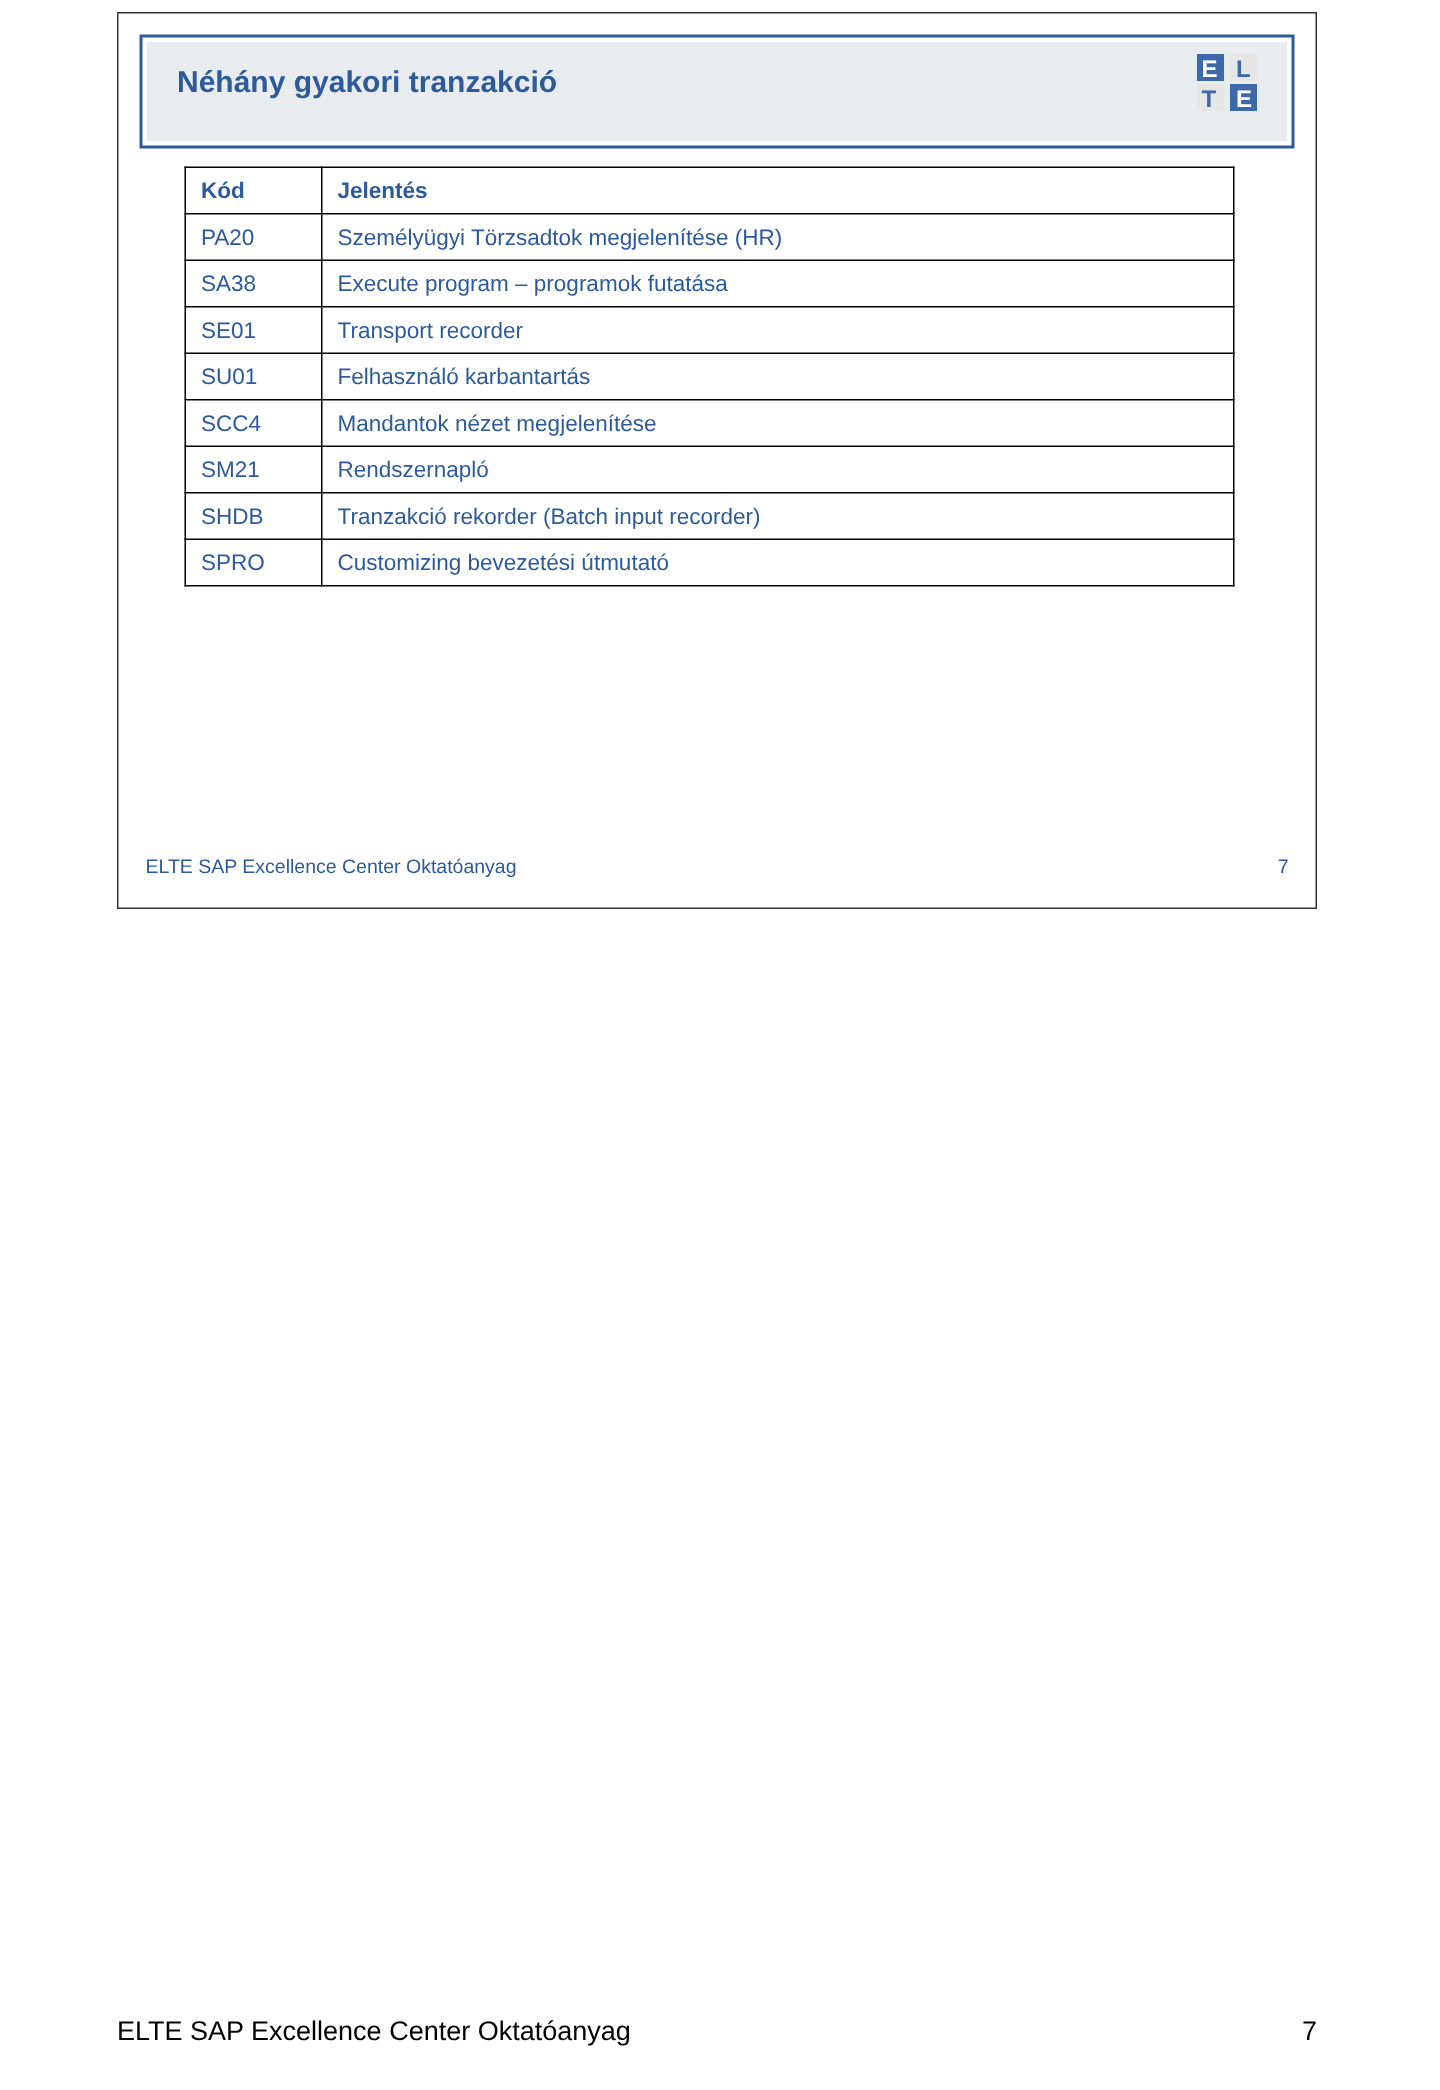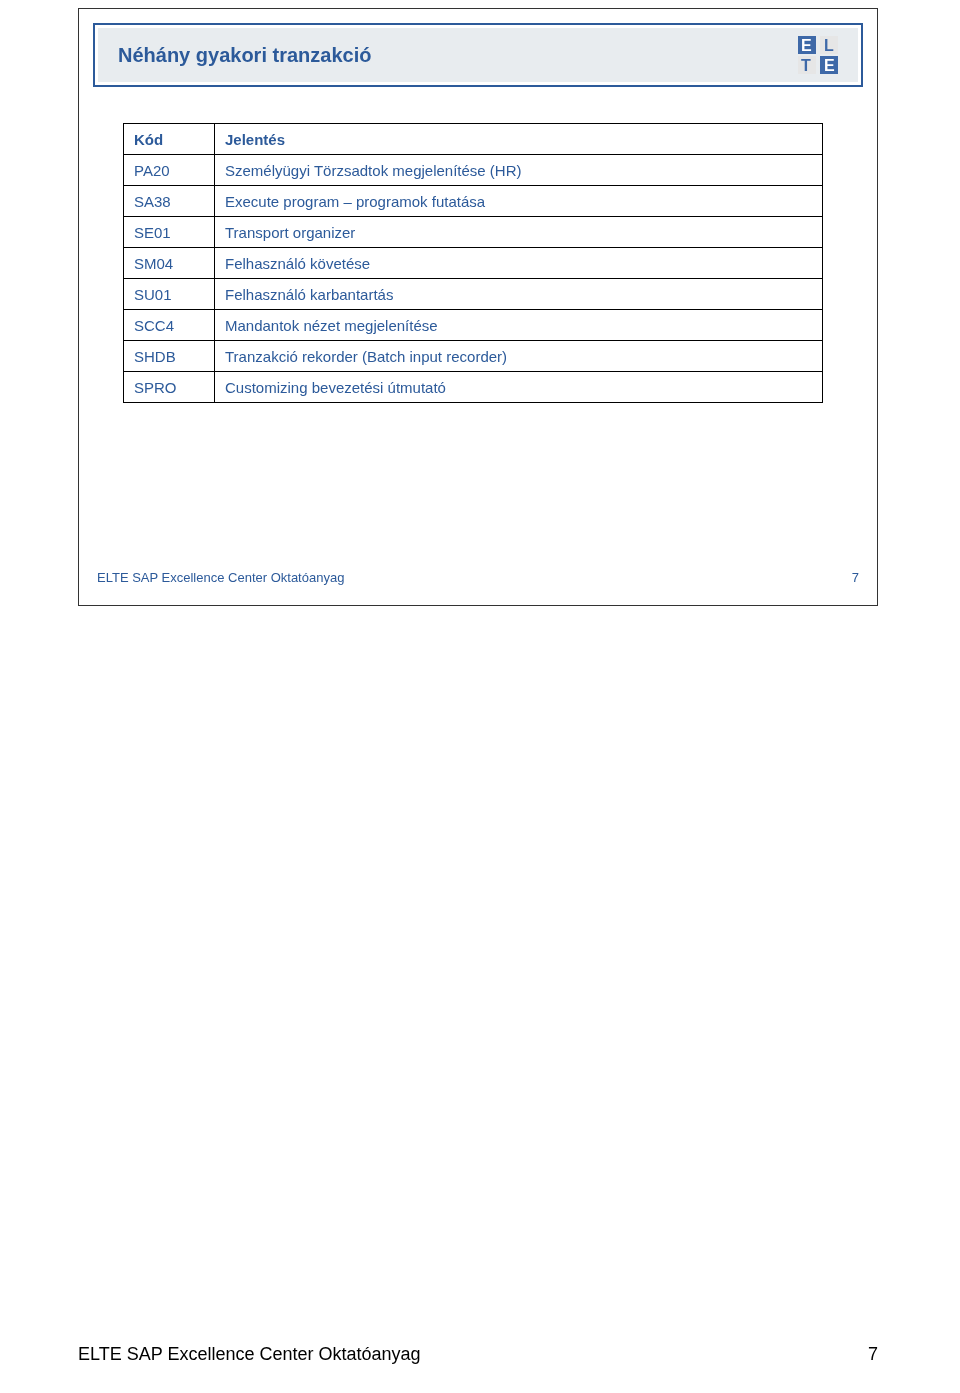--- a/index.html
+++ b/index.html
@@ -38,38 +38,37 @@
     border: 2.5px solid #2c5a9a;
     padding: 3px;
     box-sizing: border-box;
   }
   .title-bar {
     background: #e8ecef;
     height: 54px;
     display: flex;
     align-items: center;
     justify-content: space-between;
-    padding: 0 16px 0 20px;
+    padding: 0 16px 12px 20px;
   }
   .title-text {
     font-size: 20px;
     font-weight: 700;
     color: #2c5a9a;
     font-family: Verdana, Geneva, sans-serif;
   }
   .logo {
     display: flex;
     align-items: center;
   }
   .body-area {
     position: absolute;
     top: 88px;
     left: 30px;
     right: 40px;
-    margin-top: 12px;
   }
   table.tx {
     border-collapse: collapse;
     width: 100%;
     font-family: Verdana, Geneva, sans-serif;
   }
   table.tx td {
     border: 1px solid #000;
     padding: 4px 10px;
     font-size: 15px;
@@ -143,33 +142,33 @@
           <tr>
                 <td class="code">PA20</td>
                 <td>Személyügyi Törzsadtok megjelenítése (HR)</td>
               </tr>
           <tr>
                 <td class="code">SA38</td>
                 <td>Execute program – programok futatása</td>
               </tr>
           <tr>
                 <td class="code">SE01</td>
-                <td>Transport organizer</td>
-              </tr>
-          <tr>
-                <td class="code">SM04</td>
-                <td>Felhasználó követése</td>
+                <td>Transport recorder</td>
               </tr>
           <tr>
                 <td class="code">SU01</td>
                 <td>Felhasználó karbantartás</td>
               </tr>
           <tr>
                 <td class="code">SCC4</td>
                 <td>Mandantok nézet megjelenítése</td>
+              </tr>
+          <tr>
+                <td class="code">SM21</td>
+                <td>Rendszernapló</td>
               </tr>
           <tr>
                 <td class="code">SHDB</td>
                 <td>Tranzakció rekorder (Batch input recorder)</td>
               </tr>
           <tr>
                 <td class="code">SPRO</td>
                 <td>Customizing bevezetési útmutató</td>
               </tr>
         </tbody>

